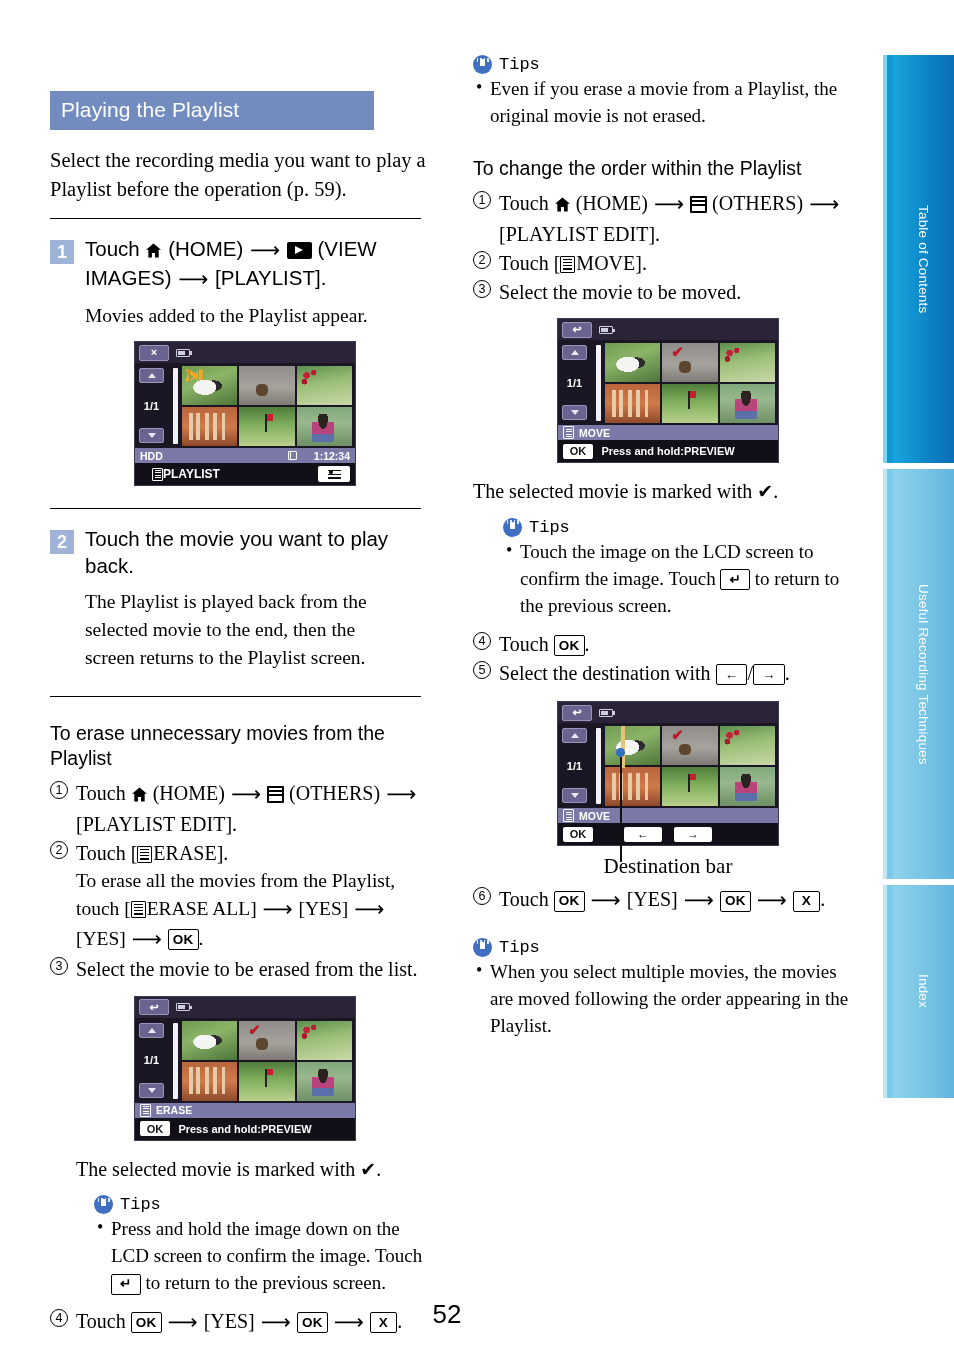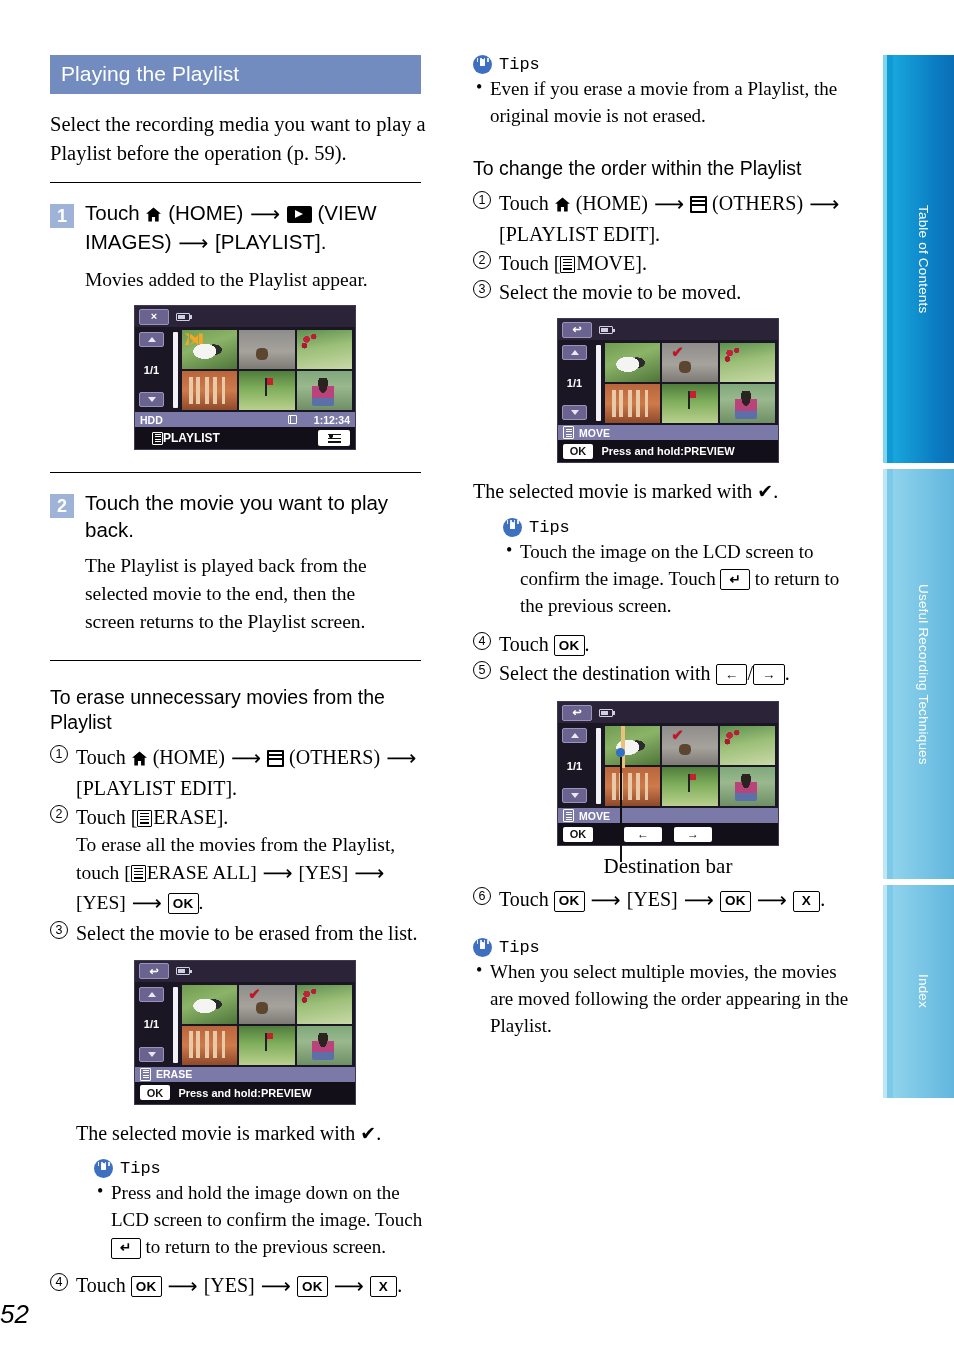--- a/index.html
+++ b/index.html
@@ -22,22 +22,23 @@
 
   
   .section-band {
     background:#728cc0;
     color:#fff;
     font-family:"Liberation Sans", sans-serif;
     font-size:21px;
     font-weight:400;
     padding:7px 0 8px 11px;
     letter-spacing:0.1px;
-    width:371px;
+    width:324px;
     margin-bottom:16px;
+    margin-top:36px;
   }
 
   .lead {
     font-size:20.5px;
     line-height:1.42;
     margin:0 0 12px 0;
   }
 
   hr.rule { border:none; border-top:1px solid #000; margin:14px 0 16px 0; width:371px; }
 
@@ -338,25 +339,24 @@
   .tab-toc    { height:408px; background:linear-gradient(90deg,#7fd4ee 0 4px,#0f9ad4 4px 18px, #0a7fc4 60%, #0b6fb6 100%); }
   .tab-toc .tab-inner { background:linear-gradient(90deg,#19a6dd 0%, #0a7cc2 70%, #0b6fb6 100%); }
   .tab-useful { height:410px; background:linear-gradient(90deg,#bfe6f5 0 4px,#7cc9e8 4px 100%); margin-top:6px;}
   .tab-useful .tab-inner { background:linear-gradient(90deg,#8fd3ec 0%, #62b6de 100%); }
   .tab-index  { height:213px; background:linear-gradient(90deg,#bfe6f5 0 4px,#7cc9e8 4px 100%); margin-top:6px;}
   .tab-index .tab-inner { background:linear-gradient(90deg,#8fd3ec 0%, #62b6de 100%); }
 
   
   .pageno {
     position:absolute; left:0; right:0; bottom:27px;
-    text-align:left;
+    text-align:center;
     font-family:"Liberation Sans", sans-serif;
     font-size:26px;
     padding-right:60px;
-    font-style:italic;
   }
 </style>
 </head>
 <body>
 
 <div id="page">
 
   <div class="col col-left">
 
     <div class="section-band">Playing the Playlist</div>

